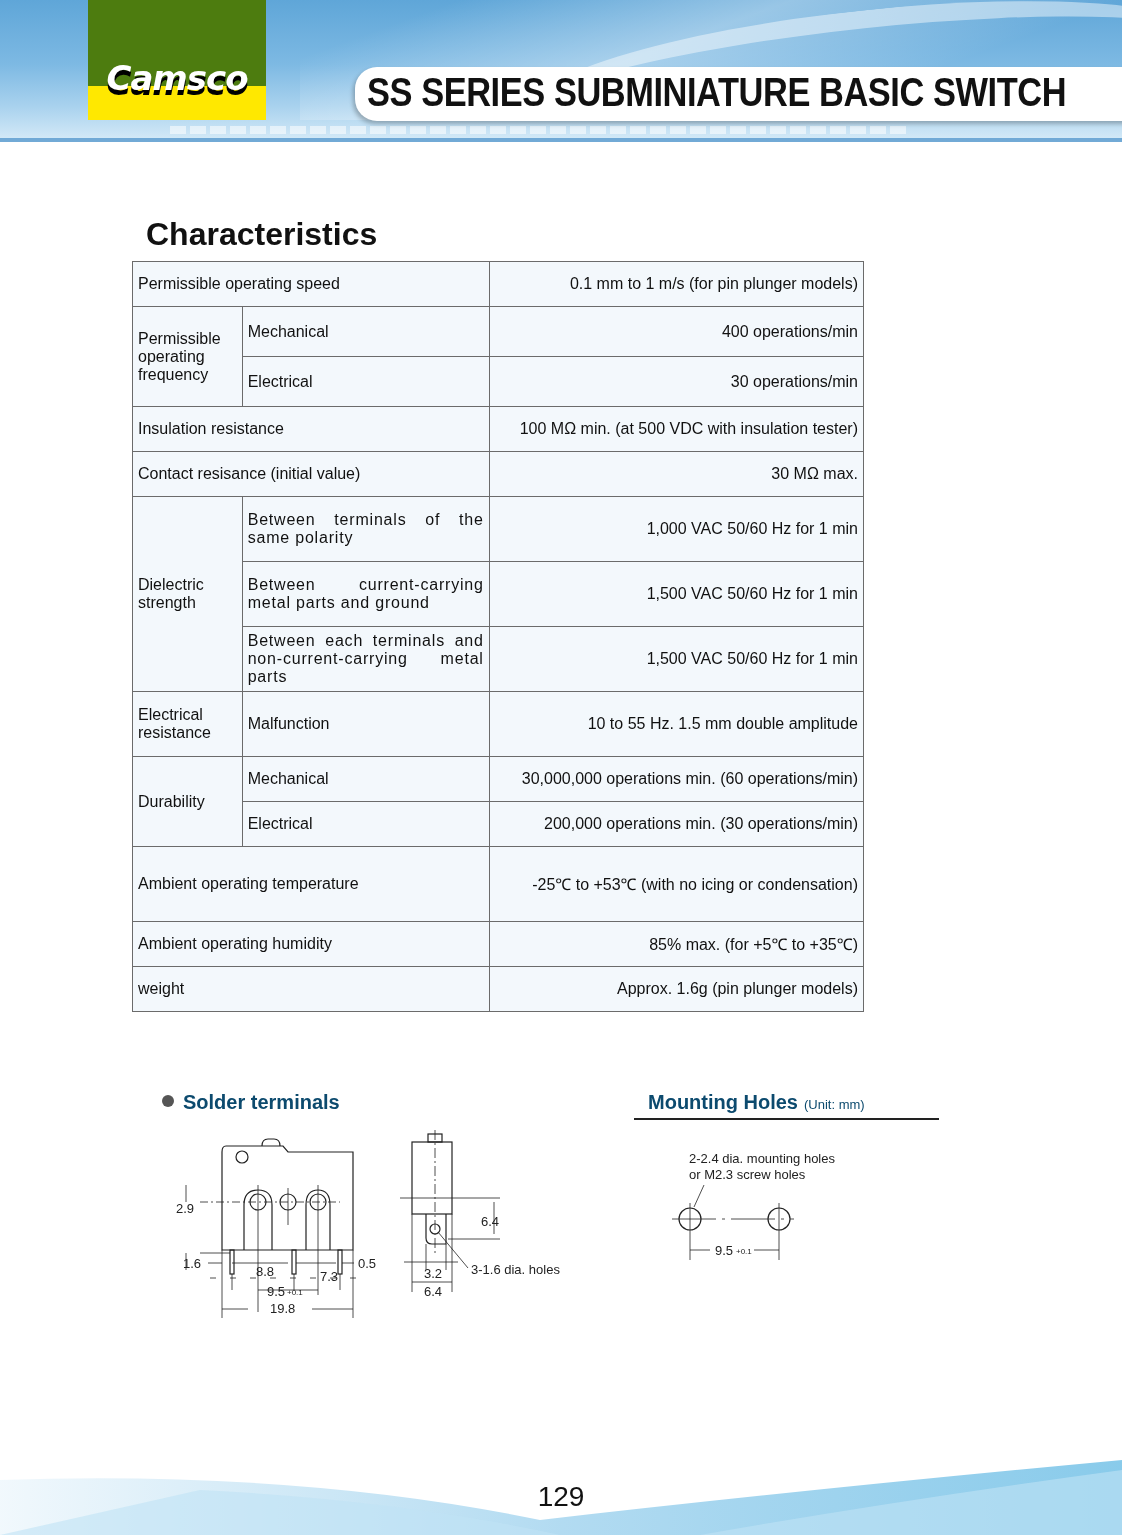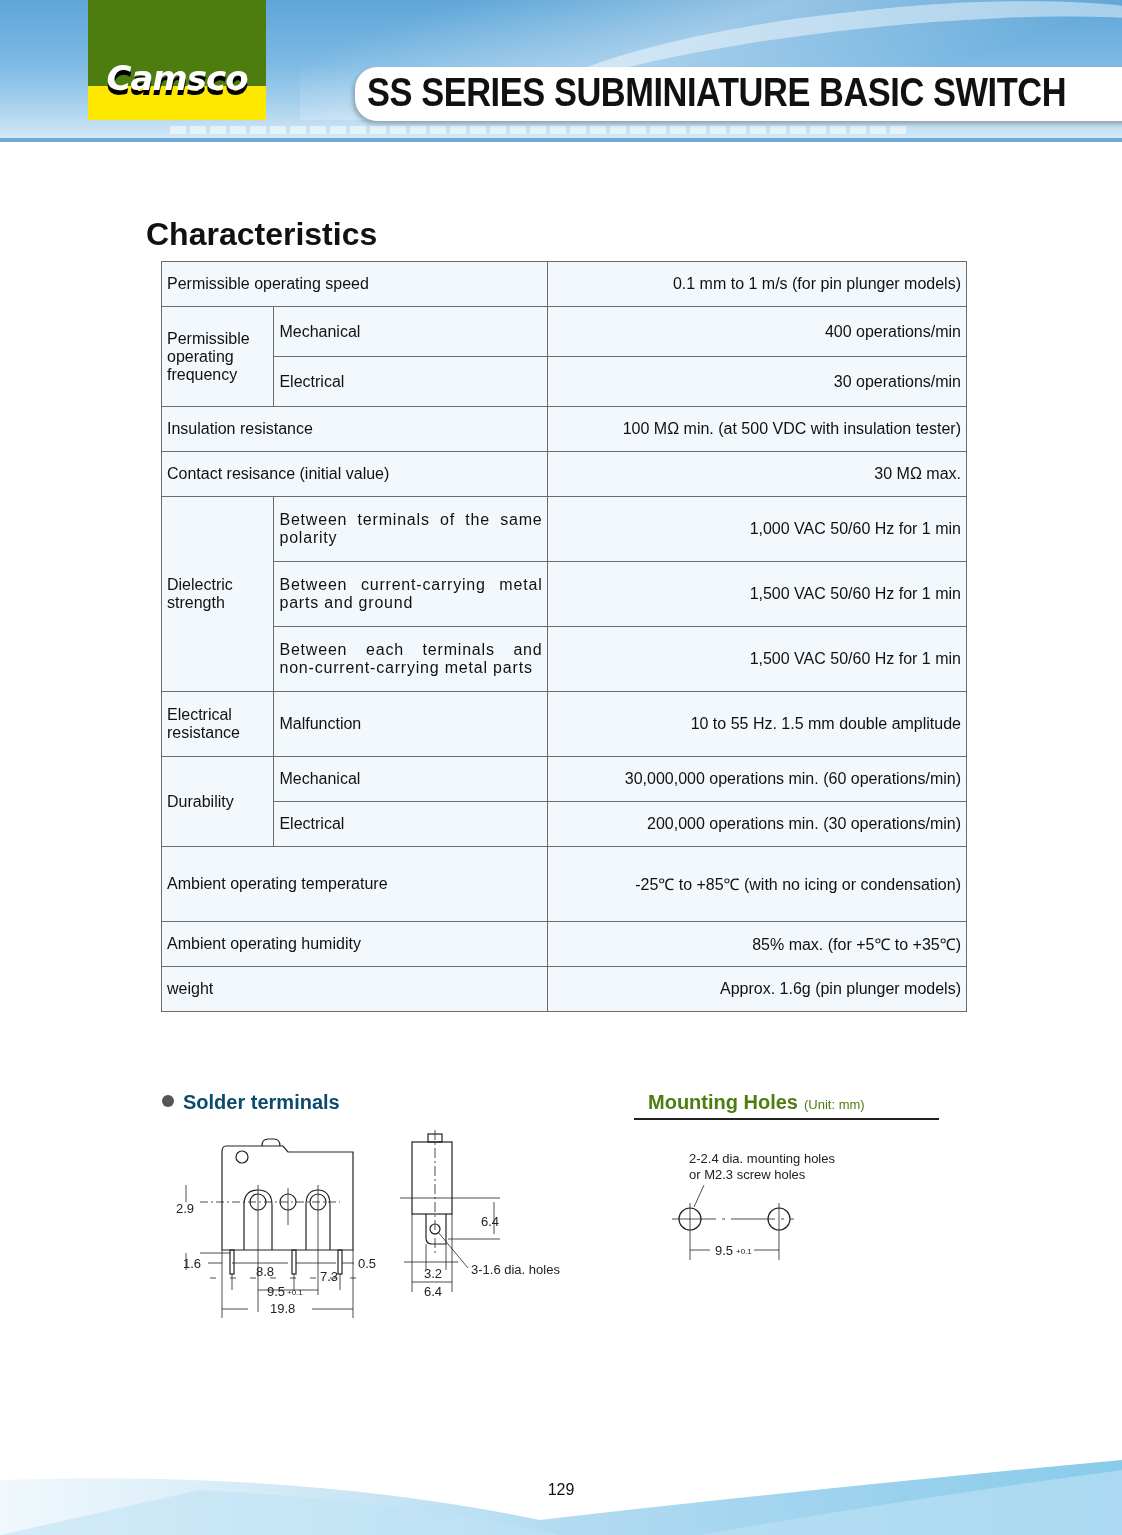--- a/index.html
+++ b/index.html
@@ -21,38 +21,38 @@
             font-family:"DejaVu Sans", sans-serif; font-weight:bold; font-size:34px; color:#fff;
             letter-spacing:-1px; text-shadow: 0 5px 0 #000; font-style:italic; }
   .title-pill { position:absolute; left:355px; top:67px; width:800px; height:54px; background:#fff;
             border-radius:22px 0 0 22px; box-shadow: -2px 3px 4px rgba(0,0,0,0.25); }
   .title-text { position:absolute; left:367px; top:70px; font-family:"Liberation Sans", sans-serif;
             font-weight:bold; font-size:40px; color:#111; transform:scaleX(0.86); transform-origin:left center;
             white-space:nowrap; letter-spacing:-0.5px; }
 
   .section-title { position:absolute; left:146px; top:216px; font-weight:bold; font-size:32px; color:#111; }
 
-  table.spec { position:absolute; left:161px; top:261px; width:806px; border-collapse:collapse;
+  table.spec { position:absolute; left:132px; top:261px; width:732px; border-collapse:collapse;
             font-size:16px; color:#111; }
   table.spec td { border:1.5px solid #6b6b6b; padding:0 5px; vertical-align:middle; }
   table.spec td.val { text-align:right; }
   table.spec td.just { text-align:justify; text-align-last:left; letter-spacing:0.8px; }
   table.spec tr { background:#f3f8fc; }
 
   .bullet-heading { position:absolute; left:162px; top:1091px; font-weight:bold; font-size:20px; color:#0c4a6e; }
   .bullet-dot { display:inline-block; width:12px; height:12px; border-radius:50%; background:#555; margin-right:9px; vertical-align:2px; }
-  .mount-heading { position:absolute; left:648px; top:1091px; font-weight:bold; font-size:20px; color:#4d7c0f; }
+  .mount-heading { position:absolute; left:648px; top:1091px; font-weight:bold; font-size:20px; color:#0c4a6e; }
   .mount-unit { font-weight:normal; font-size:13px; margin-left:6px; }
   .mount-rule { position:absolute; left:634px; top:1118px; width:305px; height:1.5px; background:#222; }
 
   svg.drawing { position:absolute; font-family:"Liberation Sans", sans-serif; }
   svg.drawing text { font-size:13px; fill:#222; }
 
   .footer-wave { position:absolute; left:0; top:1440px; width:1122px; height:95px; overflow:hidden; }
-  .page-number { position:absolute; left:0; width:1122px; top:1481px; text-align:center; font-size:16px; color:#111; }
+  .page-number { position:absolute; left:0; width:1122px; top:1481px; text-align:center; font-size:28px; color:#111; }
 </style>
 </head>
 <body>
 
 <div class="banner">
   <div class="sheen"></div>
   <div class="wave"></div>
   <div class="tiles"></div>
   <div class="bottomline"></div>
 </div>
@@ -115,21 +115,21 @@
     <td rowspan="2">Durability</td>
     <td>Mechanical</td>
     <td class="val">30,000,000 operations min.  (60 operations/min)</td>
   </tr>
   <tr style="height:45px">
     <td>Electrical</td>
     <td class="val">200,000 operations min.  (30 operations/min)</td>
   </tr>
   <tr style="height:75px">
     <td colspan="2">Ambient operating temperature</td>
-    <td class="val">-25℃ to +85℃ (with no icing or condensation)</td>
+    <td class="val">-25℃ to +53℃ (with no icing or condensation)</td>
   </tr>
   <tr style="height:45px">
     <td colspan="2">Ambient operating humidity</td>
     <td class="val">85% max. (for +5℃ to +35℃)</td>
   </tr>
   <tr style="height:45px">
     <td colspan="2">weight</td>
     <td class="val">Approx. 1.6g (pin plunger models)</td>
   </tr>
 </tbody>

